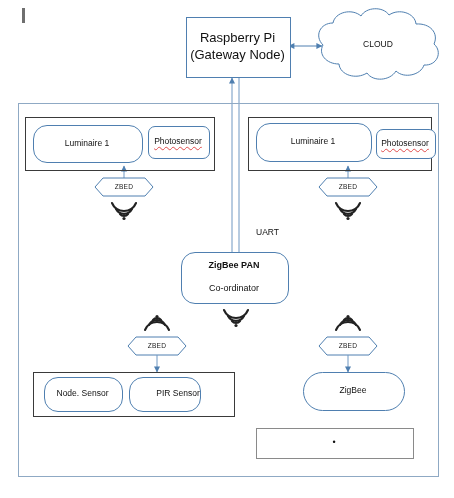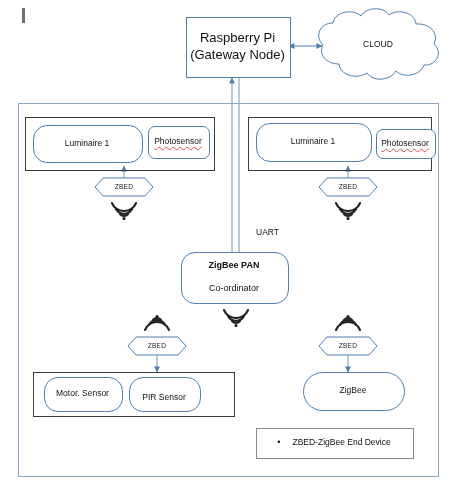--- a/index.html
+++ b/index.html
@@ -169,24 +169,23 @@
 <div class="lbl t-small" style="left:243px;top:225px;width:40px;height:14px;justify-content:flex-start;margin-left:13px;">UART</div>
 
 <div class="abs roundbox" style="left:181px;top:252px;width:106px;height:50px;"></div>
 <div class="lbl t-mid" style="left:181px;top:252px;width:106px;height:50px;flex-direction:column;gap:12px;">
   <span class="t-bold">ZigBee PAN</span>
   <span>Co-ordinator</span>
 </div>
 
 <div class="abs groupframe" style="left:33px;top:372px;width:200px;height:43px;"></div>
 <div class="abs roundbox" style="left:44px;top:377px;width:77px;height:33px;"></div>
-<div class="lbl t-small" style="left:44px;top:377px;width:77px;height:33px;">Motor. Sensor</div>
+<div class="lbl t-small" style="left:44px;top:377px;width:77px;height:33px;">Node. Sensor</div>
 <div class="abs roundbox" style="left:129px;top:377px;width:70px;height:33px;"></div>
-<div class="lbl t-small" style="left:129px;top:377px;width:70px;height:40px;">PIR Sensor</div>
+<div class="lbl t-small" style="left:143px;top:377px;width:70px;height:33px;">PIR Sensor</div>
 
 <div class="abs pillbox" style="left:303px;top:372px;width:100px;height:37px;"></div>
 <div class="lbl t-small" style="left:303px;top:372px;width:100px;height:37px;">ZigBee</div>
 
 <div class="abs legendframe" style="left:256px;top:428px;width:156px;height:29px;"></div>
 <div class="lbl t-small" style="left:256px;top:428px;width:156px;height:29px;gap:12px;">
   <span class="bullet">•</span>
-  <span>ZBED-ZigBee End Device</span>
 </div>
 
 </body></html>

